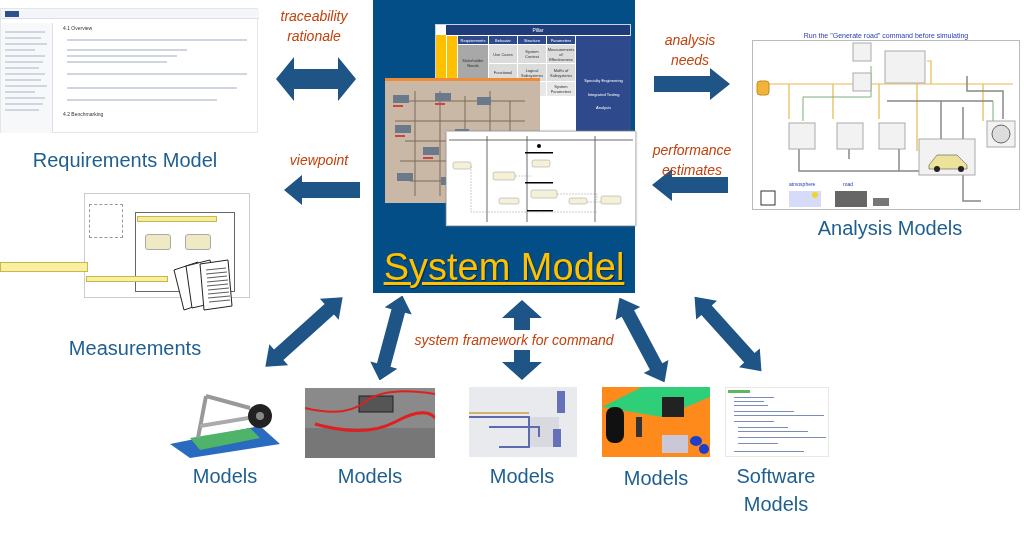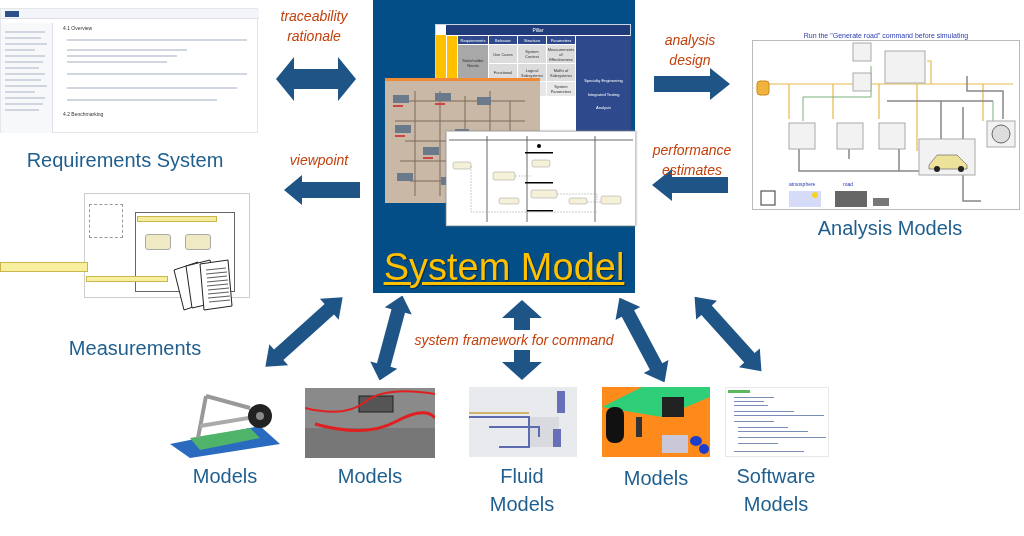--- a/index.html
+++ b/index.html
@@ -51,21 +51,21 @@
   <div class="abs" style="left:62px;top:16px;font-size:5px;color:#333;">4.1 Overview</div>
   <div class="line" style="left:66px;top:30px;width:180px;"></div>
     <div class="line" style="left:66px;top:40px;width:120px;"></div>
   <div class="line" style="left:66px;top:46px;width:110px;"></div>
     <div class="line" style="left:66px;top:52px;width:100px;"></div>
   <div class="line" style="left:66px;top:64px;width:180px;"></div>
     <div class="line" style="left:66px;top:78px;width:170px;"></div>
   <div class="line" style="left:66px;top:90px;width:150px;"></div>
   <div class="abs" style="left:62px;top:102px;font-size:5px;color:#333;">4.2 Benchmarking</div>
 </div>
-<div class="label" style="left:20px;top:146px;width:210px;">Requirements System</div>
+<div class="label" style="left:20px;top:146px;width:210px;">Requirements Model</div>
 
 <div class="shot abs" style="left:84px;top:193px;width:166px;height:105px;border:1px solid #ccc;">
   <div class="abs" style="left:50px;top:18px;width:100px;height:80px;border:1px solid #666;"></div>
   <div class="abs" style="left:52px;top:22px;width:80px;height:6px;background:#f5ec9e;border:1px solid #c9b74e;"></div>
   <div class="abs" style="left:60px;top:40px;width:26px;height:16px;background:#efeac3;border:1px solid #aaa;border-radius:3px;"></div>
   <div class="abs" style="left:100px;top:40px;width:26px;height:16px;background:#efeac3;border:1px solid #aaa;border-radius:3px;"></div>
   <div class="abs" style="left:4px;top:10px;width:34px;height:34px;border:1px dashed #999;"></div>
 </div>
 <div class="abs" style="left:0;top:262px;width:88px;height:10px;background:#f8ef9f;border:1px solid #c9b74e;"></div>
 <div class="abs" style="left:86px;top:276px;width:82px;height:6px;background:#f8ef9f;border:1px solid #c9b74e;"></div>
@@ -214,21 +214,21 @@
 <svg class="arrow" style="left:284px;top:175px;" width="76" height="30">
   <polygon points="0,15 18,0 18,7 76,7 76,23 18,23 18,30" fill="#1f5486"></polygon>
 </svg>
 <div class="edge" style="left:274px;top:150px;width:90px;">viewpoint</div>
 
 <svg class="arrow" style="left:654px;top:68px;" width="76" height="32">
   <polygon points="0,8 56,8 56,0 76,16 56,32 56,24 0,24" fill="#1f5486"></polygon>
 </svg>
 <div class="edge" style="left:650px;top:30px;width:80px;">
   <div>analysis</div>
-  <div>design</div>
+  <div>needs</div>
 </div>
 <svg class="arrow" style="left:652px;top:169px;" width="76" height="32">
   <polygon points="0,16 20,0 20,8 76,8 76,24 20,24 20,32" fill="#1f5486"></polygon>
 </svg>
 <div class="edge" style="left:640px;top:140px;width:104px;">
   <div>performance</div>
   <div>estimates</div>
 </div>
 
 <svg class="arrow" style="left:262px;top:294px;" width="84" height="76">
@@ -286,21 +286,20 @@
 <div class="thumb" style="left:469px;top:387px;width:108px;height:70px;background:#e8eaee;">
   <svg width="108" height="70">
     <rect x="60" y="30" width="30" height="30" fill="#d8dadf"></rect>
     <path d="M0 30 H60 V60 H30 M20 40 H70 V50" stroke="#5c6bb0" stroke-width="2" fill="none"></path>
     <path d="M0 26 H60" stroke="#c8a040" stroke-width="1.5" fill="none"></path>
     <rect x="88" y="4" width="8" height="22" fill="#6570b8"></rect>
       <rect x="84" y="42" width="8" height="18" fill="#6570b8"></rect>
   </svg>
 </div>
 <div class="label" style="left:470px;top:462px;width:104px;">
-  <div>Fluid</div>
   <div>Models</div>
 </div>
 
 <div class="thumb" style="left:602px;top:387px;width:108px;height:70px;background:#ff8a1c;">
   <svg width="108" height="70">
     <path d="M0 20 L40 0 H108 V10 L60 30 Z" fill="#2fcf7a"></path>
     <rect x="4" y="20" width="18" height="36" rx="8" fill="#111"></rect>
     <rect x="60" y="10" width="22" height="20" fill="#222"></rect>
     <rect x="34" y="30" width="6" height="20" fill="#333"></rect>
     <rect x="60" y="48" width="26" height="18" fill="#c9c7d8"></rect>

